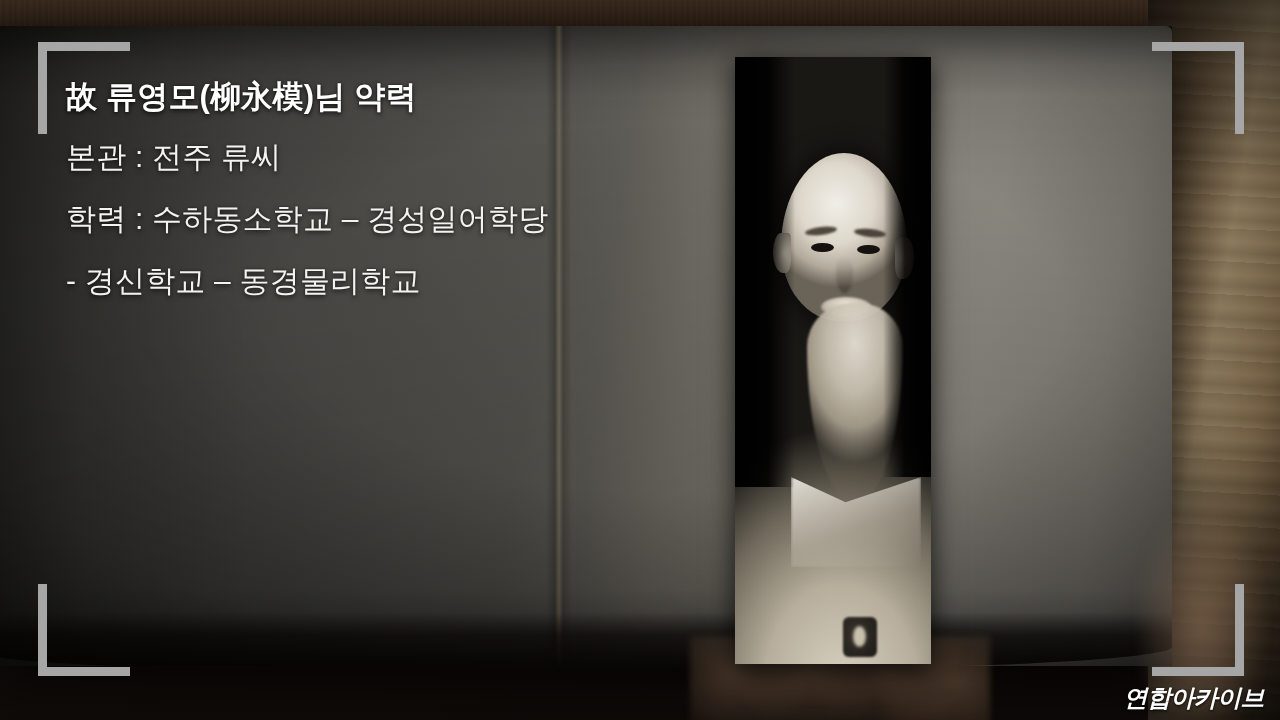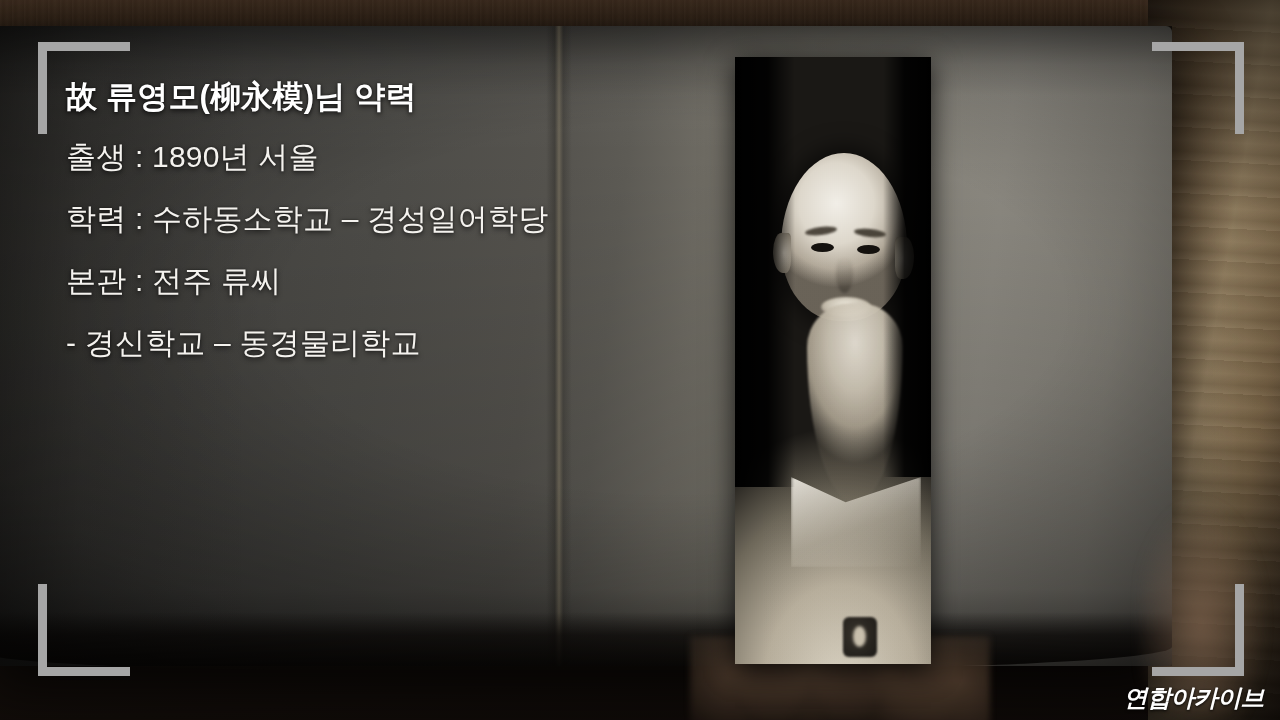--- a/index.html
+++ b/index.html
@@ -425,23 +425,22 @@
     <span class="h"></span>
     <span class="v"></span>
   </div>
   <div class="bracket br">
     <span class="h"></span>
     <span class="v"></span>
   </div>
 
   <div class="text-block">
     <h1 class="slide-title">故 류영모(柳永模)님 약력</h1>
-    <p class="info-line">출생 : 1890년  서울</p>
+    <p class="info-line">본관 : 전주  류씨</p>
     <p class="info-line">학력 : 수하동소학교 – 경성일어학당</p>
-    <p class="info-line">본관 : 전주  류씨</p>
     <p class="info-line">-  경신학교 – 동경물리학교</p>
   </div>
 
   <div class="photo">
     <div class="photo-inner">
       <div class="photo-head"></div>
       <div class="photo-ear-l"></div>
       <div class="photo-ear-r"></div>
       <div class="photo-brow-l"></div>
       <div class="photo-brow-r"></div>

